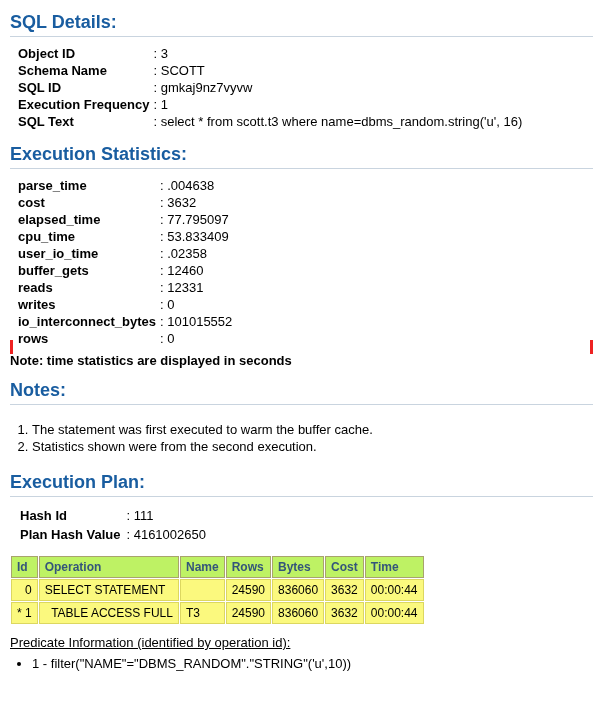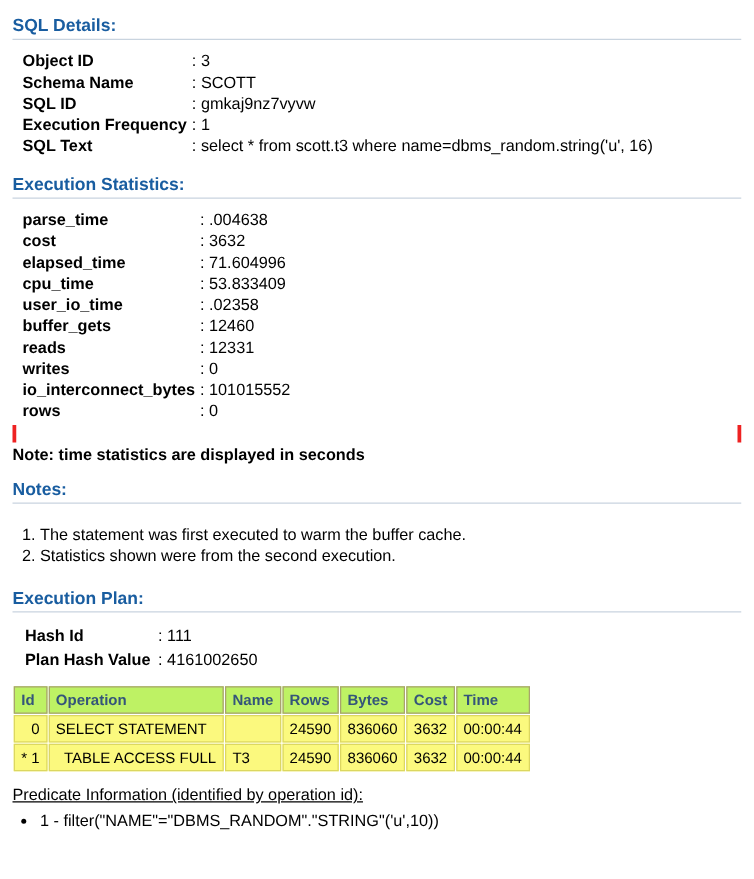--- a/index.html
+++ b/index.html
@@ -7,21 +7,21 @@
     font-size: 13px;
     color: #000;
     margin: 0;
     padding: 8px 10px;
     background: #fff;
     width: 583px;
   }
   .section-header {
     color: #195da0;
     font-weight: bold;
-    font-size: 14px;
+    font-size: 18px;
     border-bottom: 1px solid #c9d4df;
     padding-bottom: 3px;
     margin-top: 4px;
     margin-bottom: 8px;
   }
   .kv-table {
     margin-left: 6px;
     border-collapse: collapse;
   }
   .kv-table td {
@@ -30,21 +30,21 @@
   }
   .kv-key {
     font-weight: bold;
     white-space: nowrap;
   }
   .kv-val {
     padding-left: 2px;
   }
   .note-line {
     font-weight: bold;
-    margin: 19px 0 12px 0;
+    margin: 6px 0 12px 0;
   }
   ol.notes { margin: 17px 0 16px 22px; padding: 0; }
   ol.notes li { margin: 2px 0; }
   .plan-kv { margin-left: 6px; margin-bottom: 10px; }
   .plan-kv td { padding: 1px 2px; }
   table.plan {
     border-collapse: separate;
     border-spacing: 1px;
     margin: 0 0 10px 0;
   }
@@ -123,21 +123,21 @@
         <tr>
           <td class="kv-key">parse_time</td>
           <td class="kv-val">: <span>.004638</span></td>
         </tr>
     <tr>
           <td class="kv-key">cost</td>
           <td class="kv-val">: <span>3632</span></td>
         </tr>
     <tr>
           <td class="kv-key">elapsed_time</td>
-          <td class="kv-val">: <span>71.604996</span></td>
+          <td class="kv-val">: <span>77.795097</span></td>
         </tr>
     <tr>
           <td class="kv-key">cpu_time</td>
           <td class="kv-val">: <span>53.833409</span></td>
         </tr>
     <tr>
           <td class="kv-key">user_io_time</td>
           <td class="kv-val">: <span>.02358</span></td>
         </tr>
     <tr>

